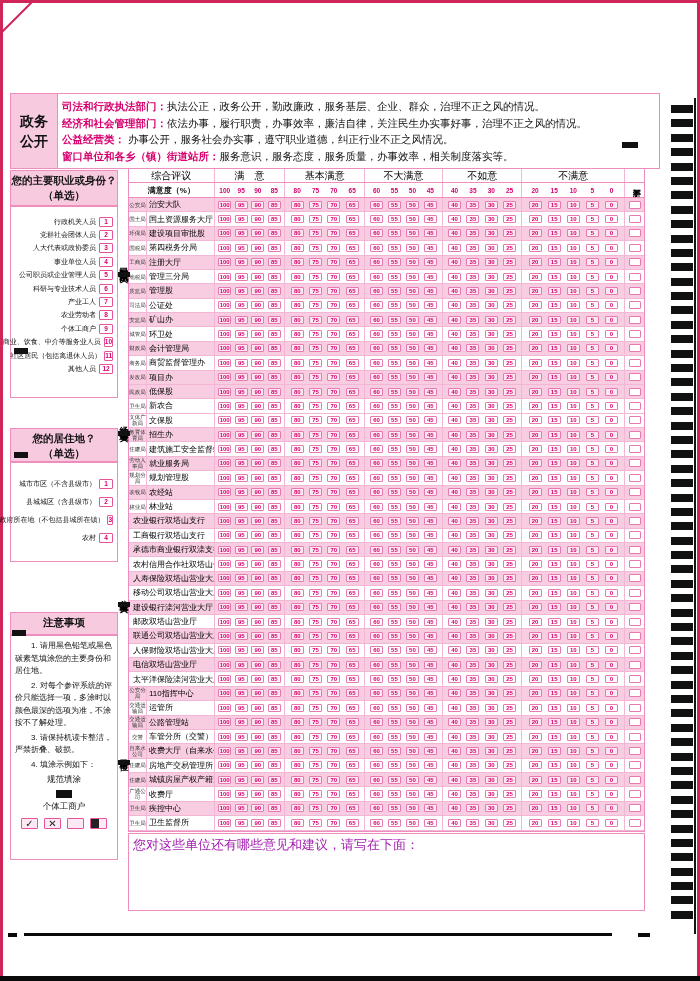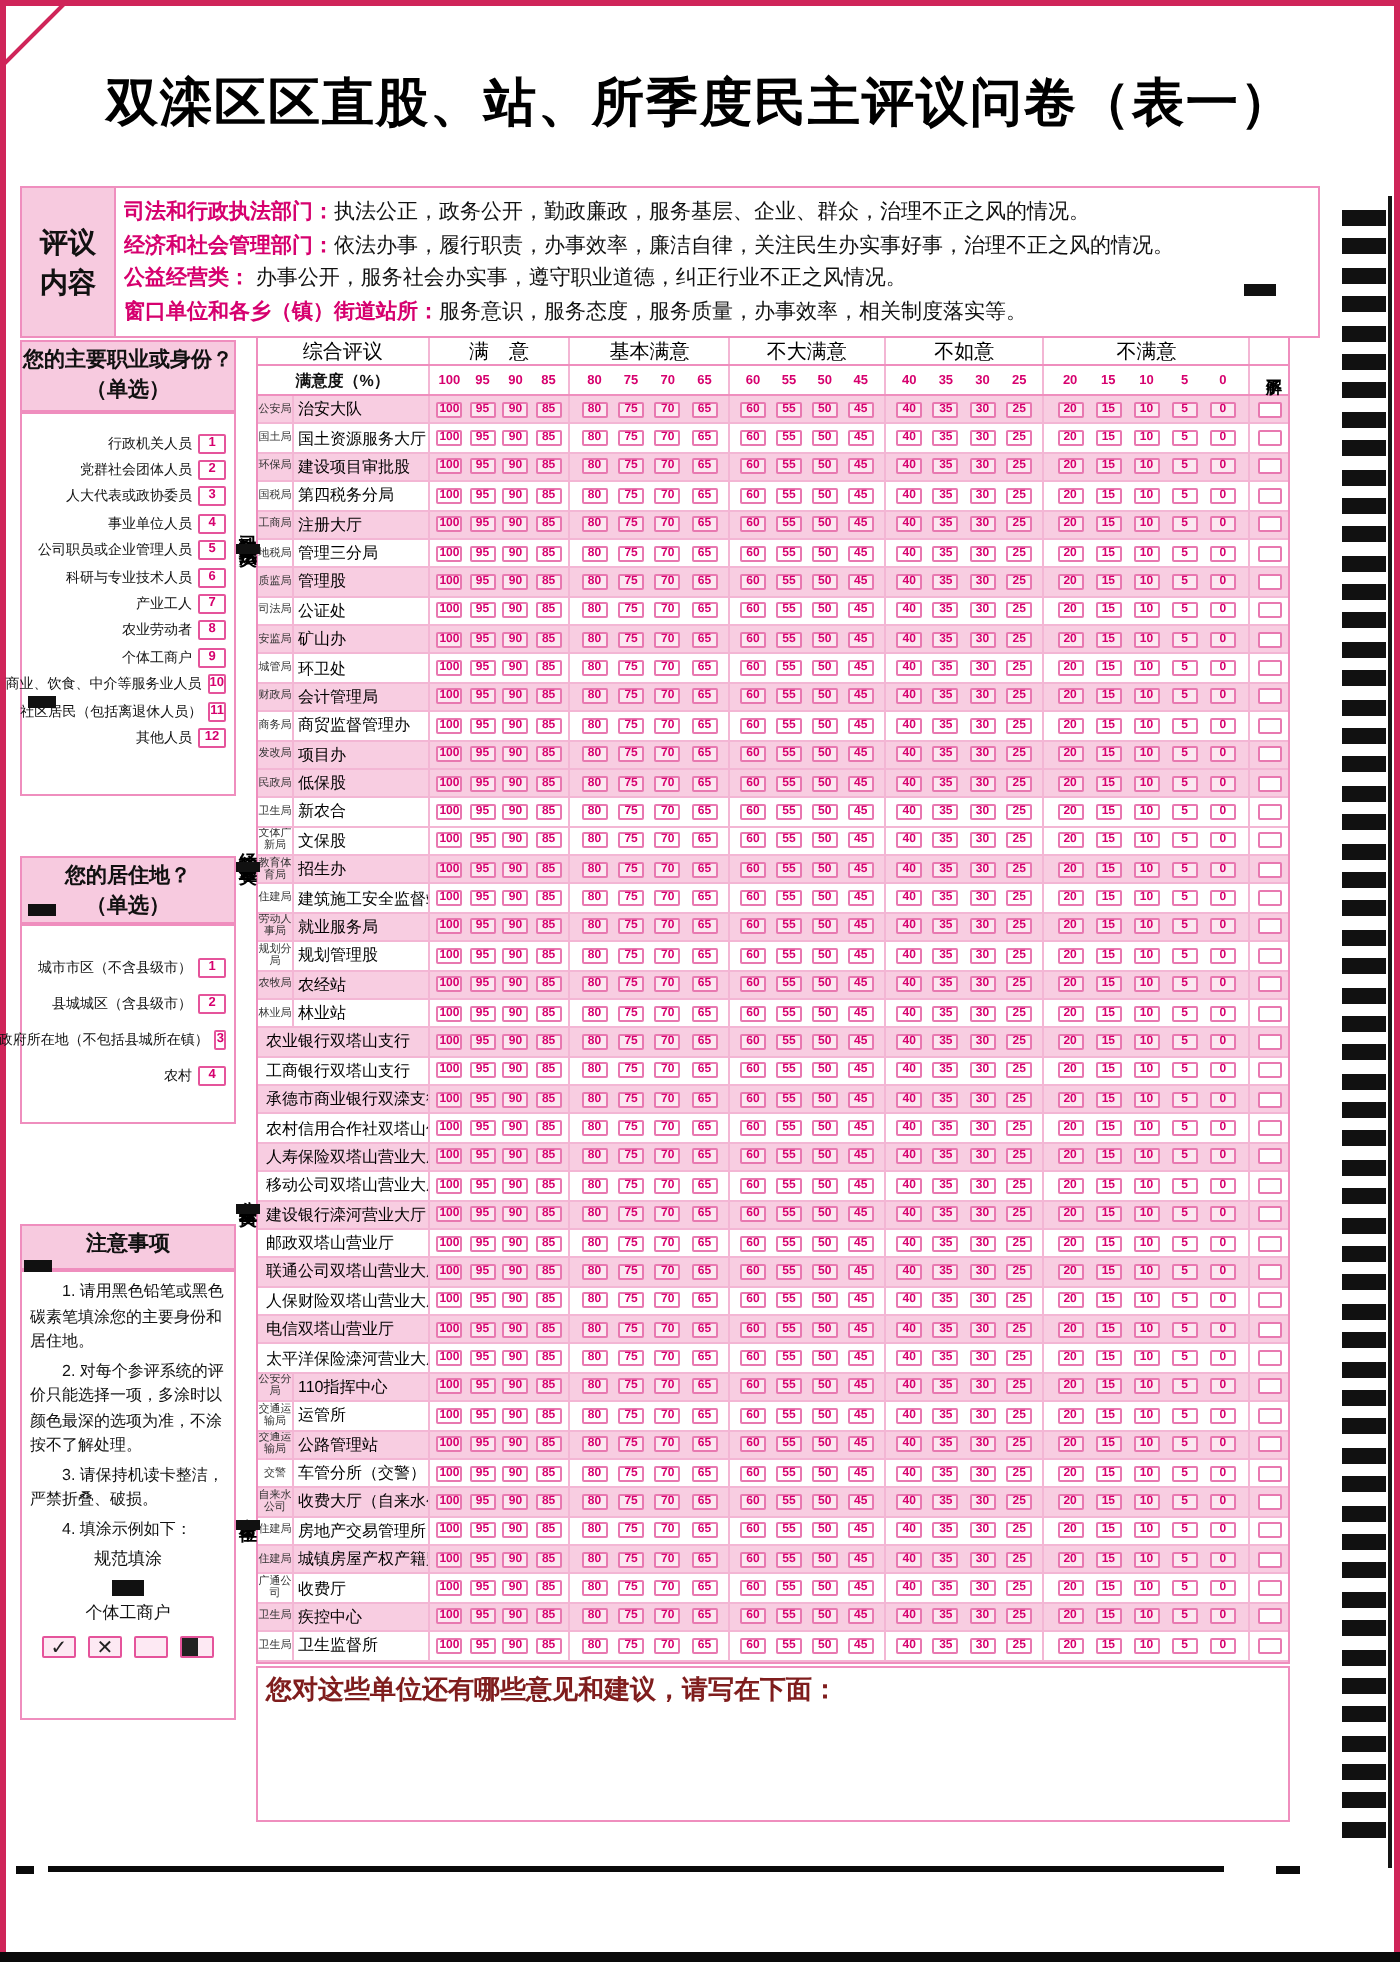--- a/index.html
+++ b/index.html
@@ -71,41 +71,40 @@
        color:#d6006e;text-align:center;font-weight:bold;background:rgba(255,255,255,0.55);box-sizing:border-box;}
   .ubub{width:12px;background:#fff;}
   .unknown-head{position:absolute;left:626px;top:168px;width:19px;height:29px;display:flex;align-items:center;
        justify-content:center;writing-mode:vertical-rl;text-orientation:upright;font-size:8px;font-weight:bold;color:#000;}
   .catlab{position:absolute;left:118px;width:11px;display:flex;flex-direction:column;align-items:center;justify-content:center;}
   .cattext{writing-mode:vertical-rl;text-orientation:upright;font-size:9px;font-weight:bold;letter-spacing:1px;color:#000;}
   .catdash{width:12px;height:5px;background:#111;margin-top:4px;}
   .tbar{position:absolute;left:671px;width:22px;height:8px;background:#111;}
   
   .comment-box{position:absolute;left:128px;top:833px;width:517px;height:78px;border:1px solid #ef8ebe;box-sizing:border-box;background:#fff;}
-  .comment-prompt{color:#7f1d1d;font-weight:bold;font-size:13px;padding:2px 4px;}
+  .comment-prompt{color:#a21caf;font-weight:normal;font-size:13px;padding:2px 4px;}
   
   .bline{position:absolute;left:24px;top:933px;width:588px;height:3px;background:#0a0a0a;}
   .bsq1{position:absolute;left:8px;top:933px;width:9px;height:4px;background:#0a0a0a;}
   .bsq2{position:absolute;left:638px;top:933px;width:12px;height:4px;background:#0a0a0a;}
   .footer{position:absolute;left:133px;top:942px;font-size:12px;color:#222;}
 </style>
 </head>
 <body>
 
 <div class="sheet">
   <div class="edge edge-left"></div>
   <div class="edge edge-top"></div>
   <div class="edge edge-right"></div>
   <div class="corner-diag"></div>
   <div class="right-line"></div>
 
-  <div class="title">双滦区区直股、站、所季度民主评议问卷（表一）</div>
 
   <div class="content-box">
-    <div class="cb-label">评议内容</div>
+    <div class="cb-label">政务公开</div>
     <div class="cb-lines">
         <div class="cb-line"><span class="cb-strong">司法和行政执法部门：</span><span>执法公正，政务公开，勤政廉政，服务基层、企业、群众，治理不正之风的情况。</span></div>
         <div class="cb-line"><span class="cb-strong">经济和社会管理部门：</span><span>依法办事，履行职责，办事效率，廉洁自律，关注民生办实事好事，治理不正之风的情况。</span></div>
         <div class="cb-line"><span class="cb-strong">公益经营类：</span><span> 办事公开，服务社会办实事，遵守职业道德，纠正行业不正之风情况。</span></div>
         <div class="cb-line"><span class="cb-strong">窗口单位和各乡（镇）街道站所：</span><span>服务意识，服务态度，服务质量，办事效率，相关制度落实等。</span></div>
       </div>
   </div>
   <div class="cb-dash" style="position:absolute;left:622px;top:142px;"></div>
 
   <div class="side-sec side-head occ-head">

